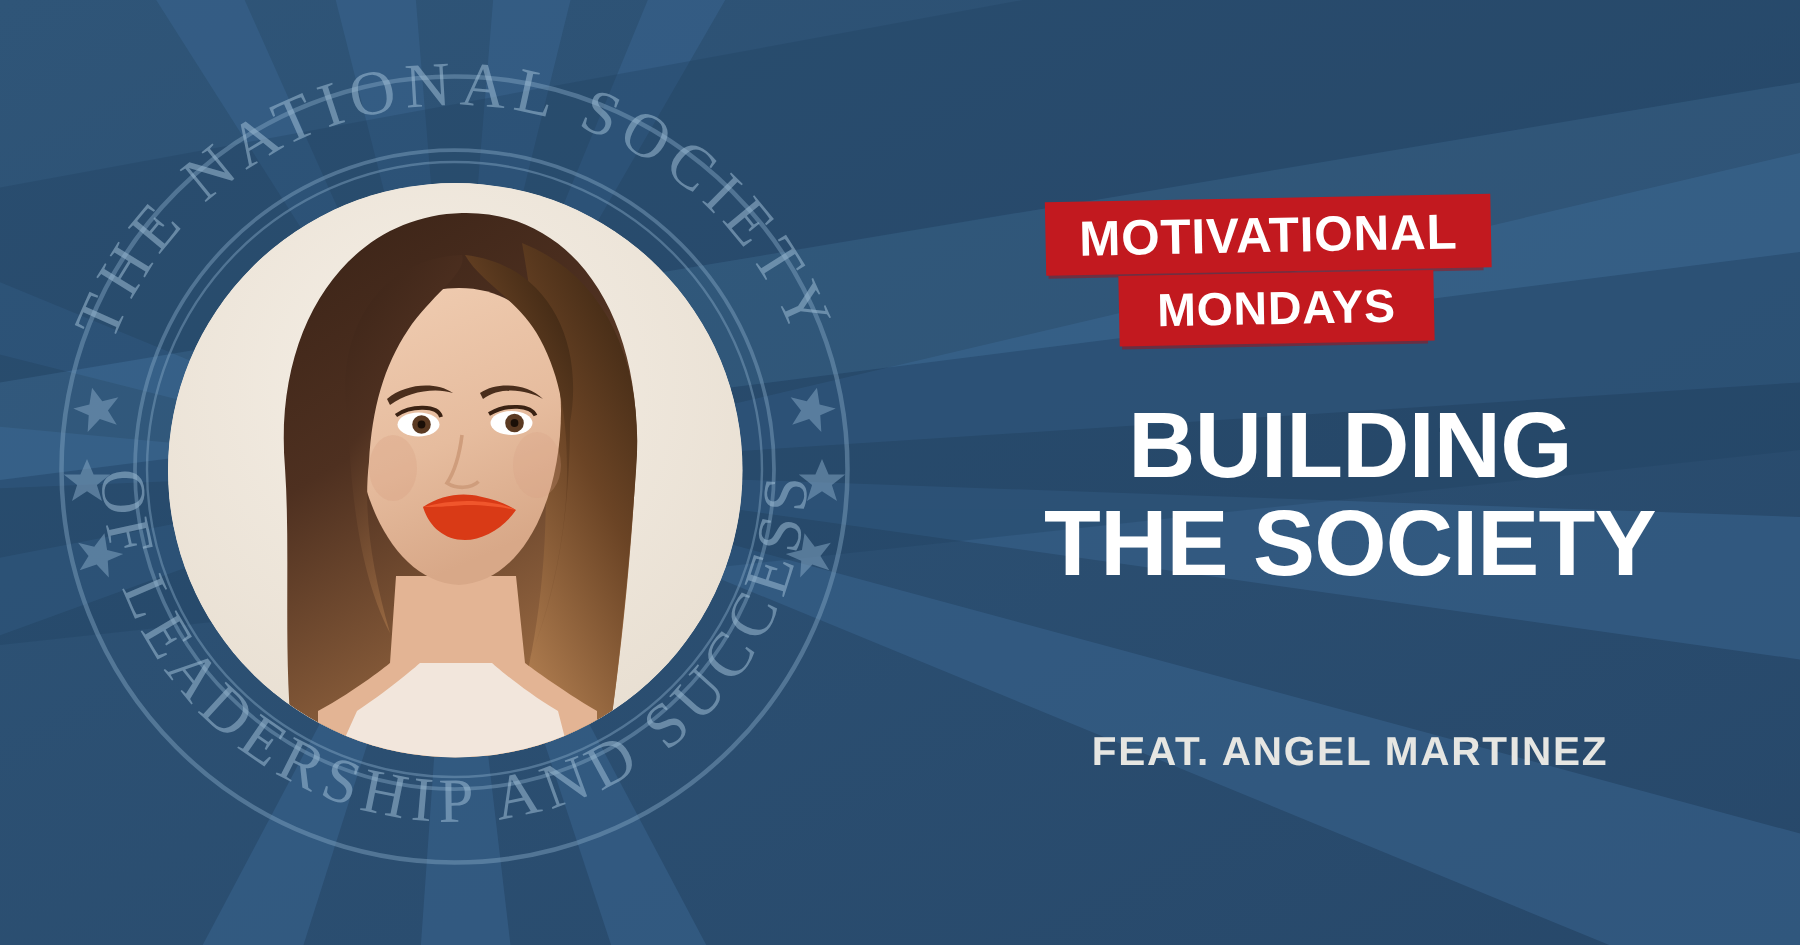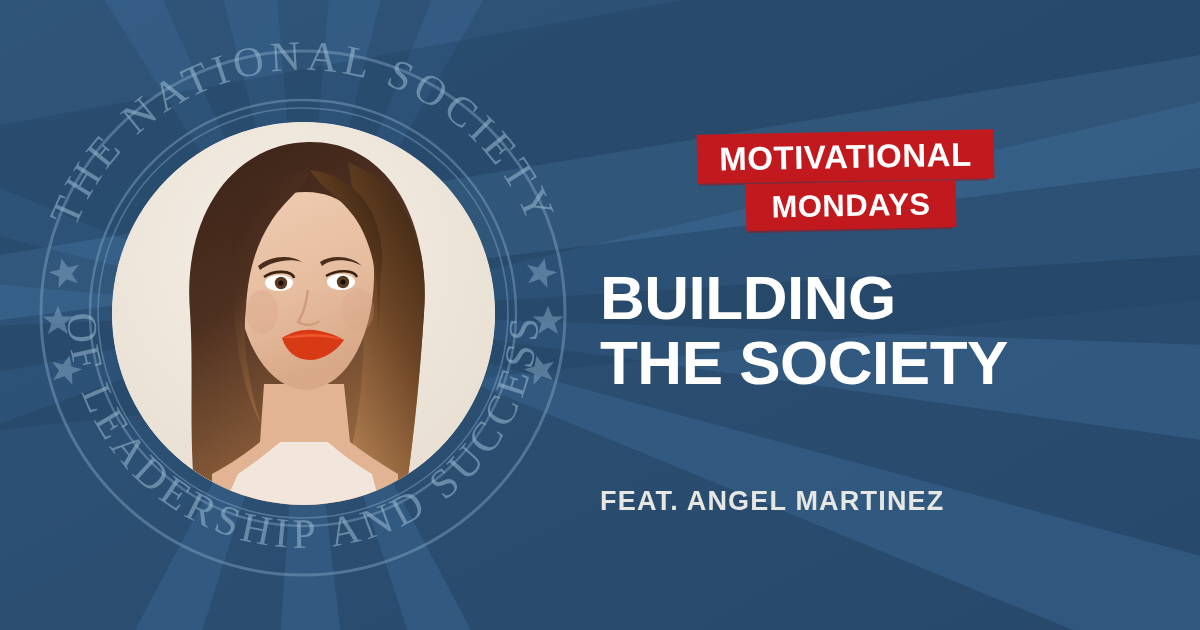--- a/index.html
+++ b/index.html
@@ -58,30 +58,32 @@
     transform:rotate(-1.1deg);
   }
   .badge-shadow{
     position:absolute;background:#9C1419;opacity:.55;
   }
   .bs-1{left:99px;top:176px;width:290px;height:7px;transform:rotate(-1.1deg);}
   .bs-2{left:148px;top:225px;width:204px;height:6px;transform:rotate(-1.1deg);}
 
   .title{
     position:absolute;left:0;top:265px;width:600px;
+    text-align:center;
     color:#FFFFFF;
     font-size:62px;
     line-height:65px;
     font-weight:700;
     letter-spacing:-0.5px;
   }
   .title .line{display:block;}
 
   .subtitle{
     position:absolute;left:0;top:486px;width:600px;
+    text-align:center;
     color:#E6E6E2;
     font-size:27px;
     font-weight:700;
     letter-spacing:1.2px;
   }
 </style>
 </head>
 <body>
 
 <div class="canvas">

